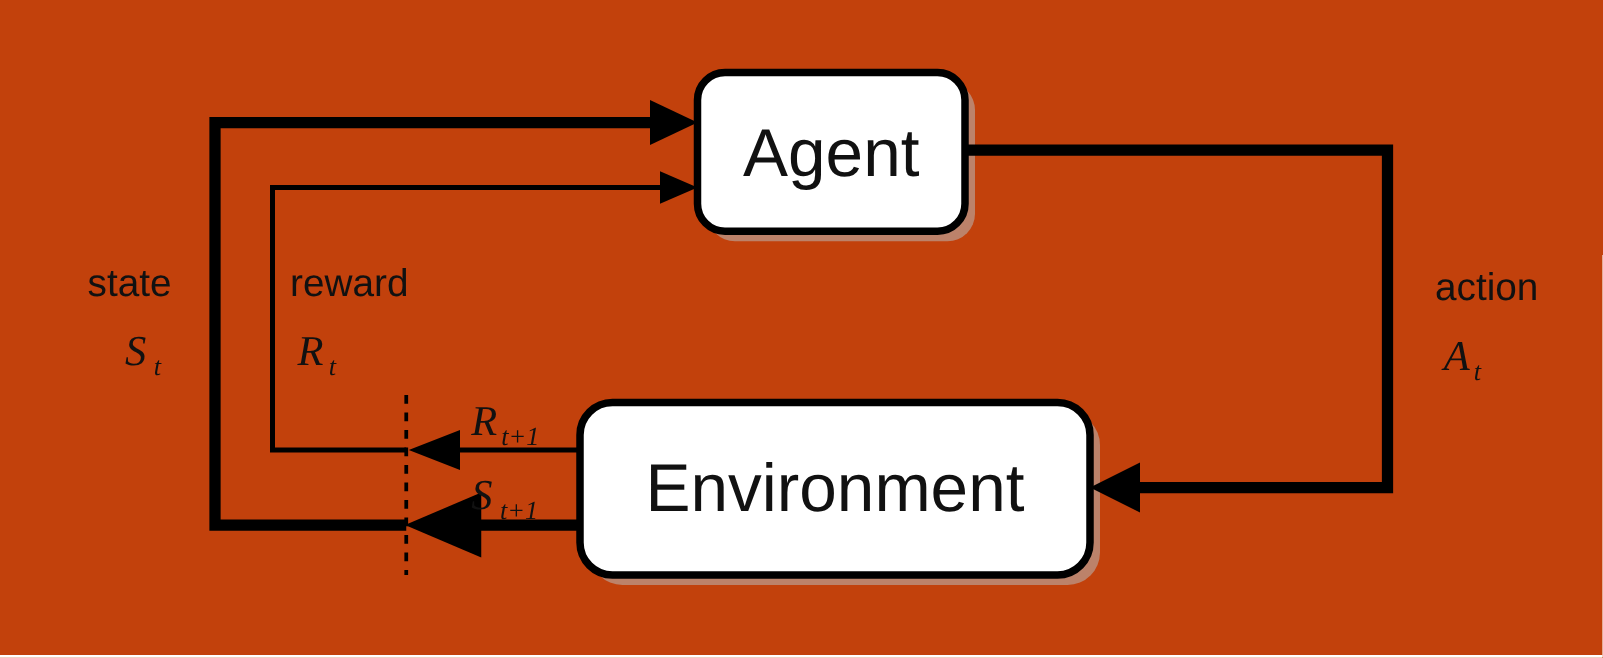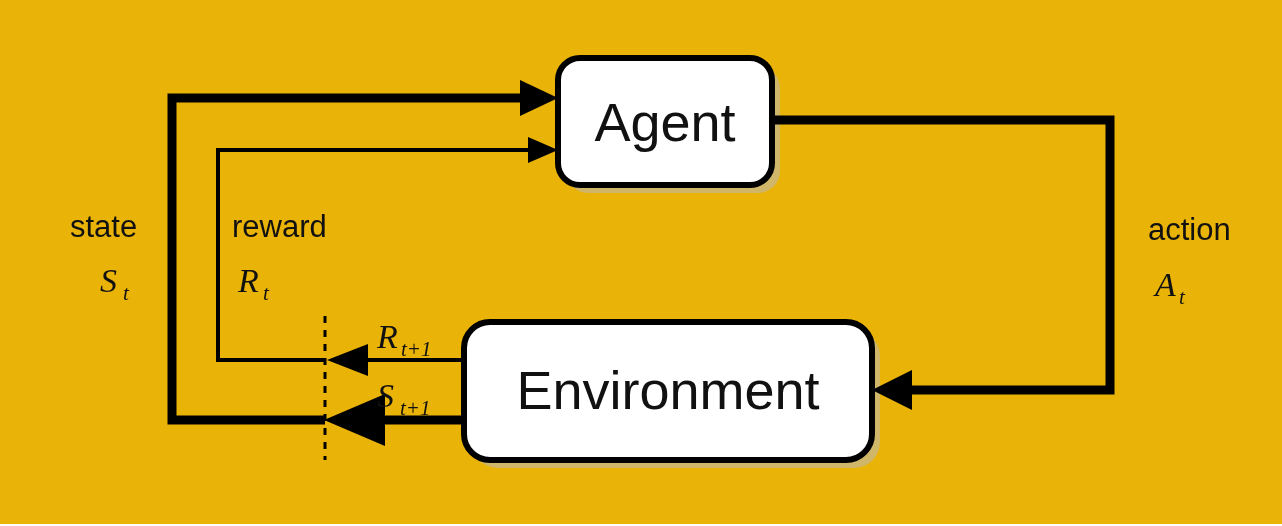--- a/index.html
+++ b/index.html
@@ -10,21 +10,21 @@
   body {
     width: 1282px;
     height: 526px;
     font-family: "Liberation Sans", sans-serif;
     overflow: hidden;
   }
   #diagram-root {
     position: relative;
     width: 1282px;
     height: 524px;
-    background: #eab308;
+    background: #c2410c;
   }
   svg#rl-svg {
     position: absolute;
     left: 0;
     top: 0;
     width: 1282px;
     height: 526px;
     display: block;
   }
   .box-label {

